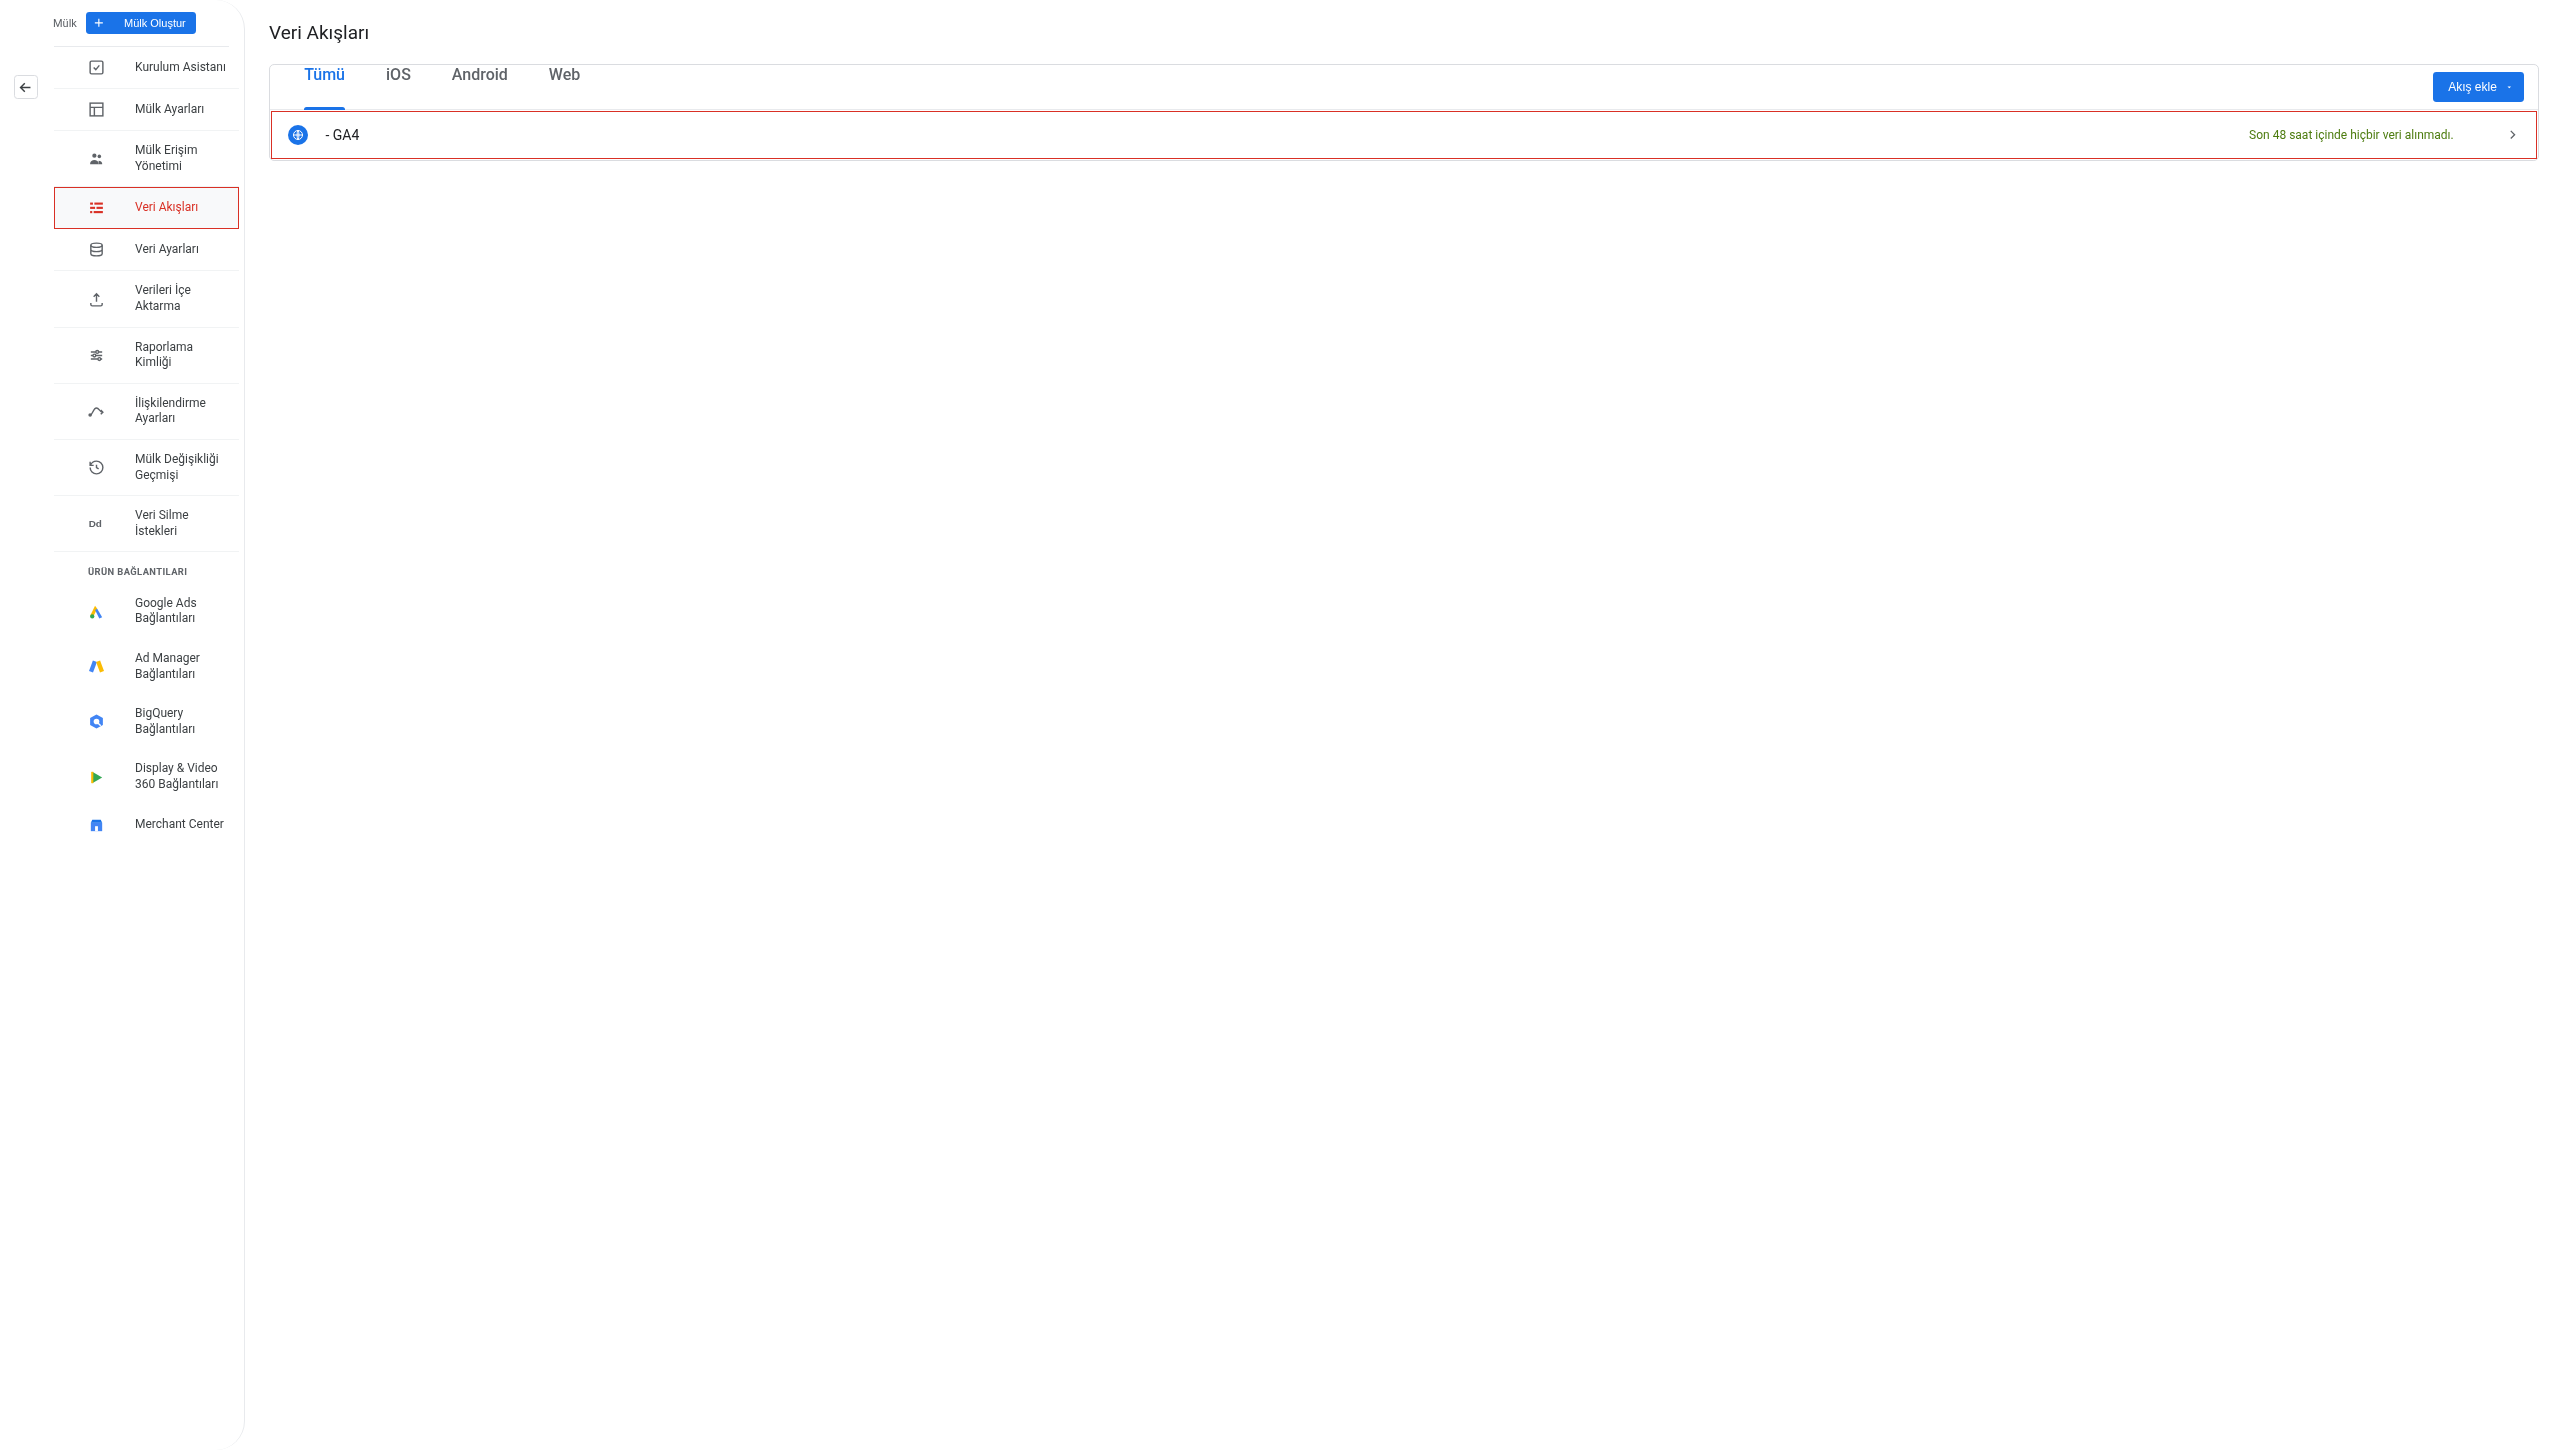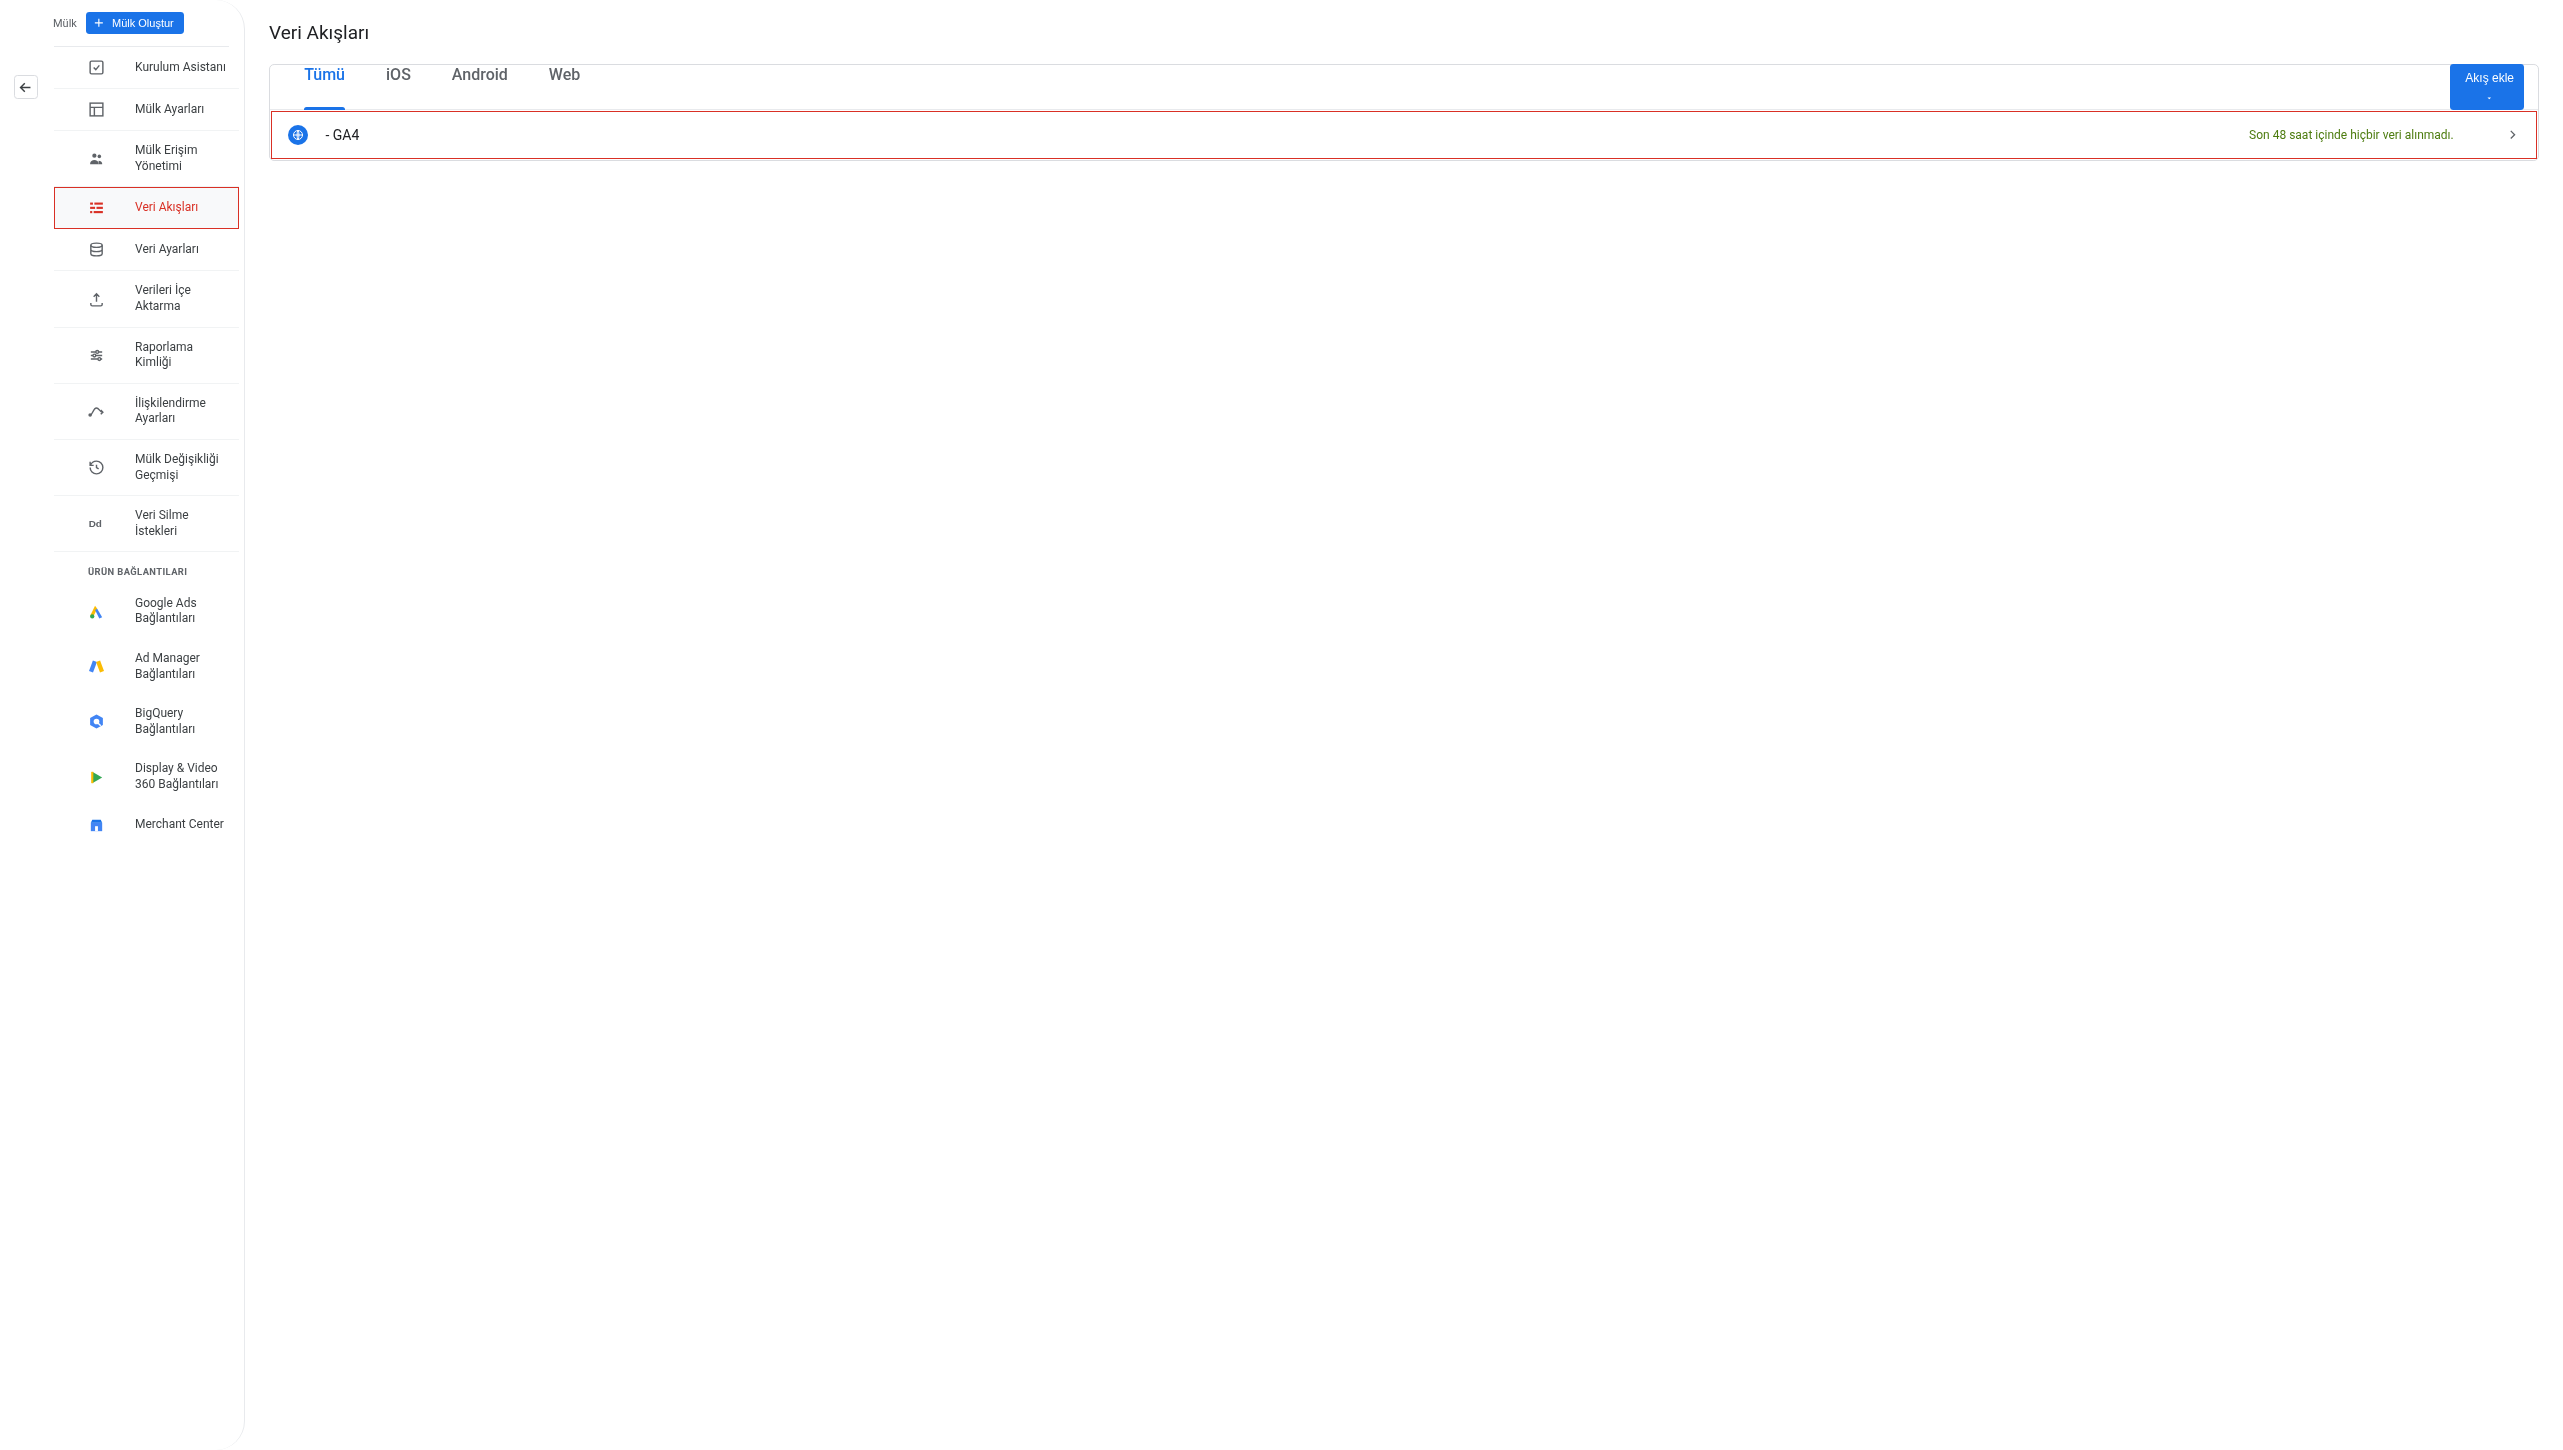--- a/index.html
+++ b/index.html
@@ -52,21 +52,21 @@
     .property-header {
       display: flex;
       align-items: center;
       gap: 8.6px;
       padding: 12px 10.3px 12px 26px;
     }
     .property-label { font-size: 11px; color: #5f6368; }
     .create-btn {
       display: inline-flex;
       align-items: center;
-      gap: 6px;
+      gap: 18px;
       background: #1a73e8;
       color: #fff;
       border: none;
       border-radius: 3.4px;
       padding: 4.3px 10.3px 4.3px 6.8px;
       font-size: 11px;
       cursor: pointer;
       font-weight: 500;
     }
 
@@ -164,21 +164,20 @@
       align-items: center;
       gap: 8.6px;
       background: #1a73e8;
       color: #fff;
       border: none;
       border-radius: 3.4px;
       padding: 7.7px 10.3px 7.7px 15.4px;
       font-size: 12px;
       font-weight: 500;
       cursor: pointer;
-      flex-direction: column;
     }
 
     .stream-row {
       display: flex;
       align-items: center;
       padding: 13.7px 17px;
       gap: 17px;
       cursor: pointer;
       outline: 1.7px solid #d93025;
       outline-offset: -1.7px;

